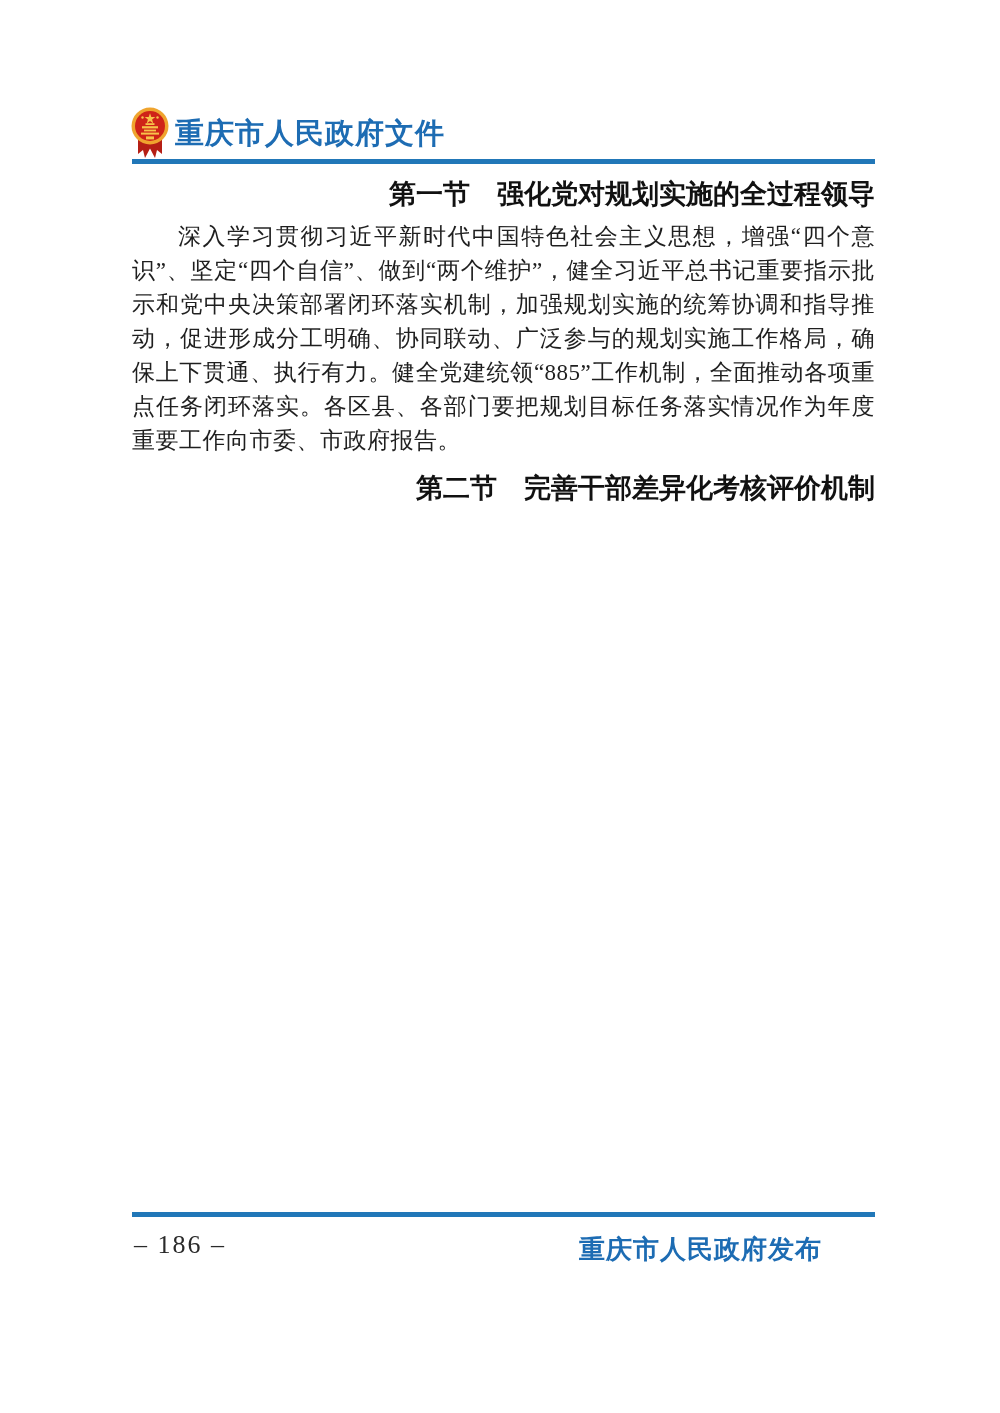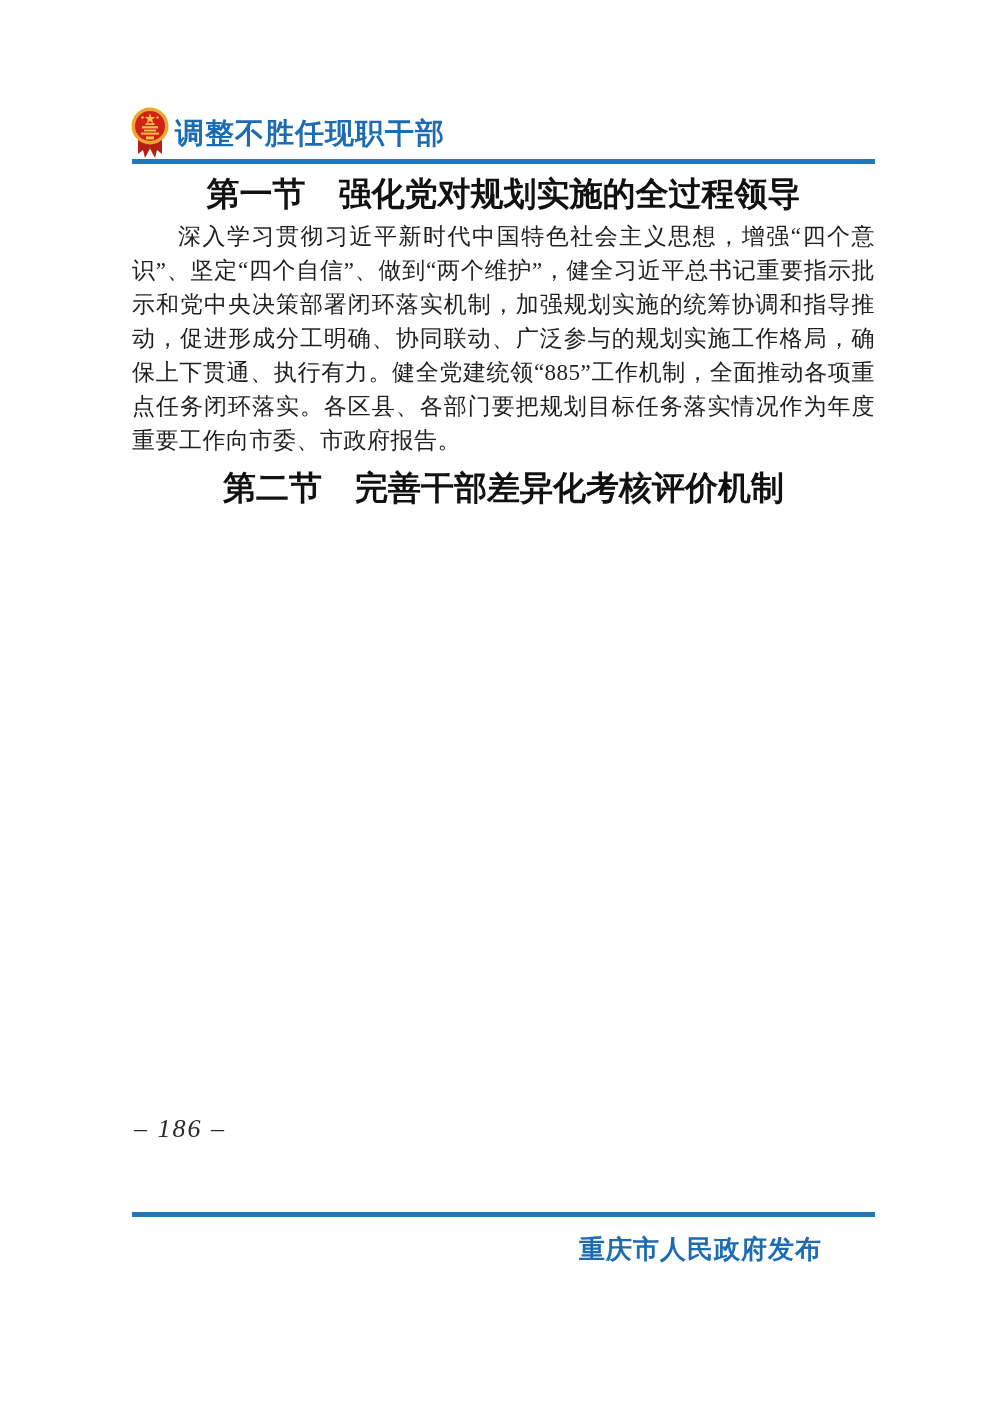--- a/index.html
+++ b/index.html
@@ -39,46 +39,45 @@
   }
   .rule-header { top: 159px; }
   .rule-footer { top: 1212px; }
   .content {
     position: absolute;
     left: 132px;
     top: 170px;
     width: 743px;
   }
   .section-heading {
-    font-size: 33px;
+    font-size: 27px;
     font-weight: 700;
     color: #111111;
-    text-align: center;
+    text-align: right;
     line-height: 36px;
     padding-top: 6px;
     margin-top: 6px;
   }
   .section-heading:first-child { margin-top: 0; }
   .body-para {
     margin-top: 8px;
     font-size: 23px;
     line-height: 34px;
     text-align: justify;
     text-indent: 2em;
     color: #1f1f1f;
     letter-spacing: 0.5px;
   }
   .page-number {
     position: absolute;
     left: 134px;
-    top: 1114px;
+    top: 1230px;
     font-size: 26px;
     letter-spacing: 2px;
     color: #2a2a2a;
-    font-style: italic;
   }
   .publisher {
     position: absolute;
     right: 178px;
     top: 1232px;
     font-family: "Liberation Sans", "DejaVu Sans", sans-serif;
     font-weight: 700;
     font-size: 26px;
     letter-spacing: 1px;
     color: #1d6cb3;
@@ -99,21 +98,21 @@
         <polygon points="19,6.2 20.3,10.1 24.3,10.1 21.1,12.6 22.3,16.5 19,14.1 15.7,16.5 16.9,12.6 13.7,10.1 17.7,10.1" fill="#f7c34a"></polygon>
         <circle cx="11.5" cy="10.5" r="1.2" fill="#f7c34a"></circle>
         <circle cx="26.5" cy="10.5" r="1.2" fill="#f7c34a"></circle>
         <rect x="14.5" y="16.2" width="9" height="1.8" fill="#f7c34a"></rect>
         <rect x="11" y="19.2" width="16" height="2.2" fill="#f7c34a"></rect>
         <rect x="13" y="22.6" width="12" height="1.8" fill="#f7c34a"></rect>
         <rect x="10" y="25.6" width="18" height="2" fill="#f7c34a"></rect>
         <rect x="15" y="29.4" width="8" height="3" fill="#f7c34a"></rect>
       </svg>
     </span>
-    <span class="org-title">调整不胜任现职干部</span>
+    <span class="org-title">重庆市人民政府文件</span>
   </div>
 
   <div class="rule rule-header"></div>
 
   <div class="content">
     <div class="section-heading">第一节　强化党对规划实施的全过程领导</div>
     <p class="body-para">深入学习贯彻习近平新时代中国特色社会主义思想，增强“四个意识”、坚定“四个自信”、做到“两个维护”，健全习近平总书记重要指示批示和党中央决策部署闭环落实机制，加强规划实施的统筹协调和指导推动，促进形成分工明确、协同联动、广泛参与的规划实施工作格局，确保上下贯通、执行有力。健全党建统领“885”工作机制，全面推动各项重点任务闭环落实。各区县、各部门要把规划目标任务落实情况作为年度重要工作向市委、市政府报告。</p>
 
     <div class="section-heading">第二节　完善干部差异化考核评价机制</div>
 

